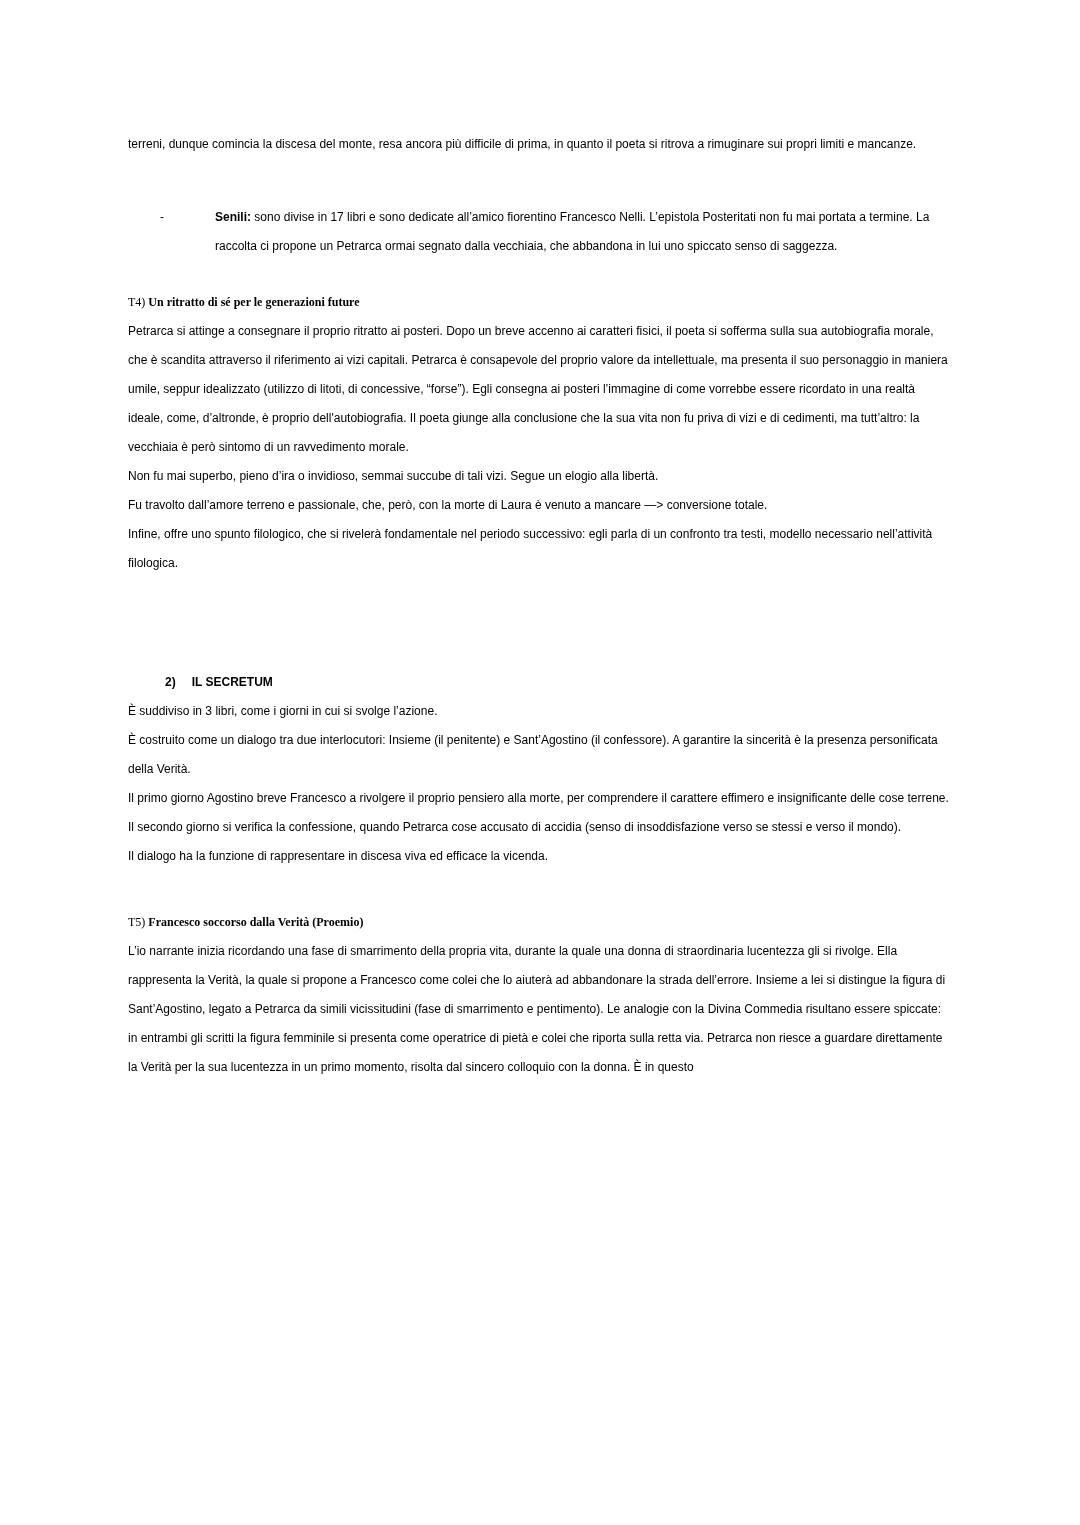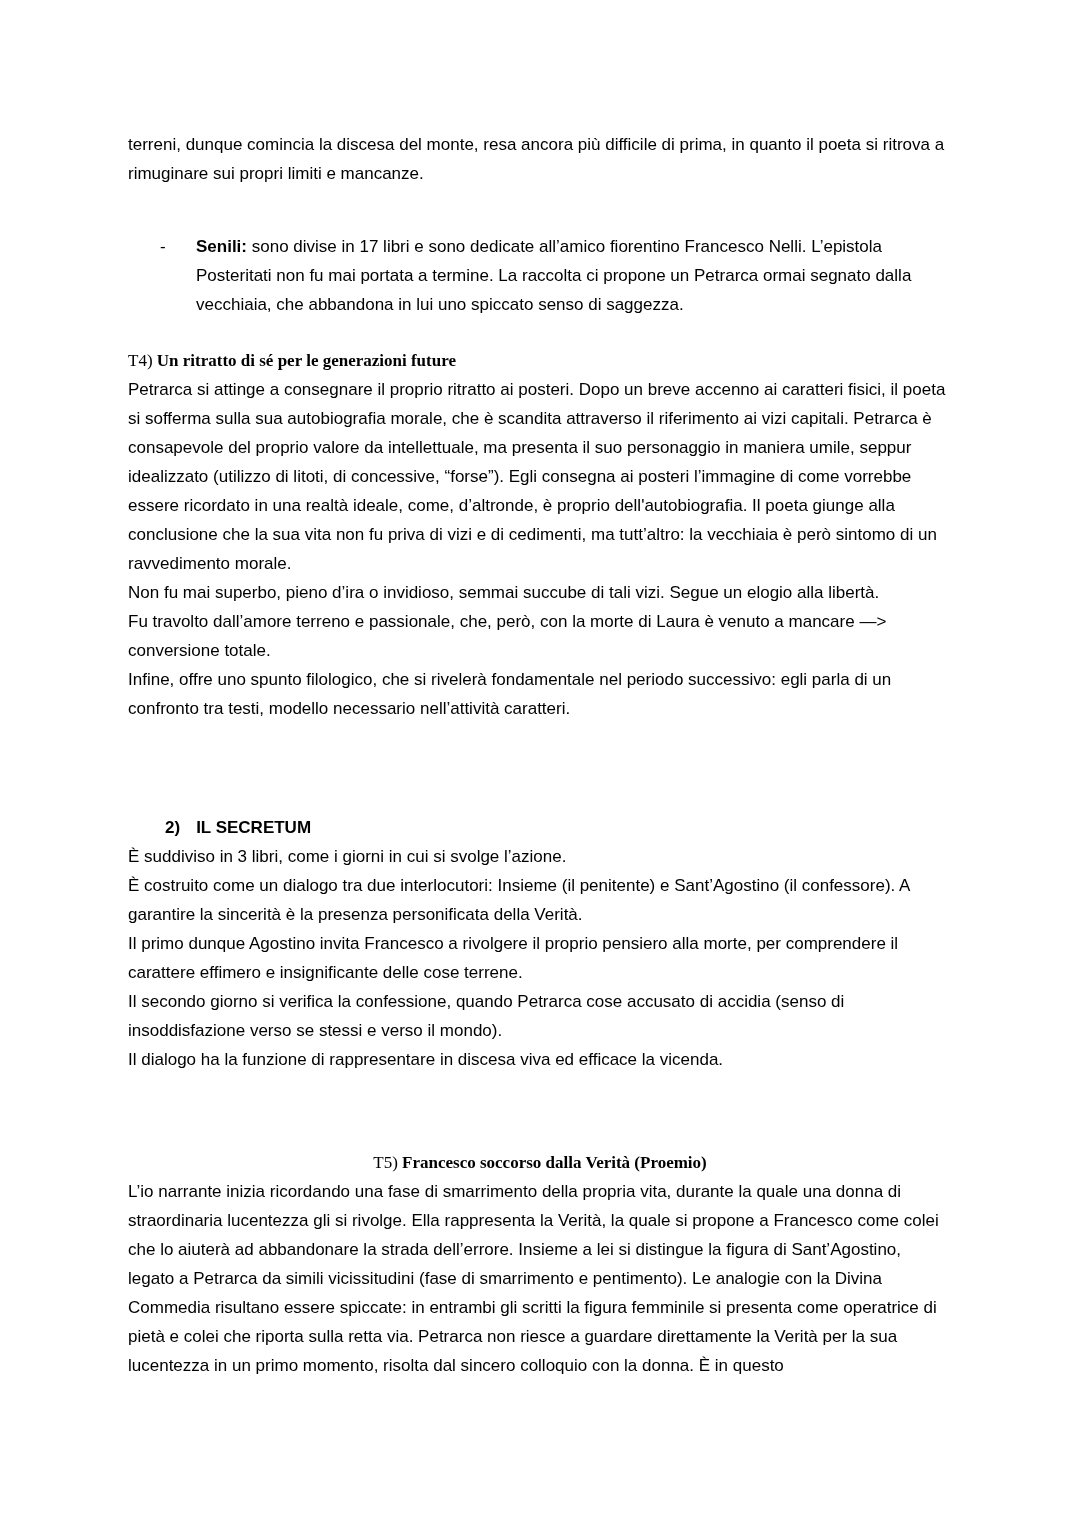--- a/index.html
+++ b/index.html
@@ -8,78 +8,78 @@
     padding: 0;
     background: #ffffff;
   }
   .page {
     width: 1080px;
     height: 1525px;
     padding: 130px 128px 0 128px;
     background: #ffffff;
     color: #000000;
     font-family: "Liberation Sans", "DejaVu Sans", sans-serif;
-    font-size: 17px;
+    font-size: 12px;
     line-height: 29px;
     overflow: hidden;
   }
   p { margin: 0; }
   .para { margin: 0; }
   strong, .bold { font-weight: 700; }
 
   .bullet-item {
     display: flex;
     margin-top: 44px;
     padding-left: 32px;
   }
   .bullet-dash {
     width: 36px;
     flex-shrink: 0;
   }
-  .bullet-body { flex: 1; }
+  .bullet-body { flex: 1; margin-left: 19px; }
 
   .section-heading { margin-top: 27px; font-family: Liberation Serif, serif; }
 
   .numbered-heading {
     margin-top: 90px;
     padding-left: 37px;
     font-weight: 700;
     display: flex;
   }
   .numbered-heading .number { margin-right: 16px; }
 
-  .t5-heading { margin-top: 74px; text-align: center; }
+  .t5-heading { margin-top: 37px; }
 </style>
 </head>
 <body>
 
 <div class="page">
 
   <p class="para">terreni, dunque comincia la discesa del monte, resa ancora più difficile di prima, in quanto il poeta si ritrova a rimuginare sui propri limiti e mancanze.</p>
 
   <div class="bullet-item">
     <span class="bullet-dash">-</span>
     <p class="bullet-body"><strong>Senili:</strong><span> sono divise in 17 libri e sono dedicate all’amico fiorentino Francesco Nelli. L’epistola Posteritati non fu mai portata a termine. La raccolta ci propone un Petrarca ormai segnato dalla vecchiaia, che abbandona in lui uno spiccato senso di saggezza.</span></p>
   </div>
 
   <p class="section-heading"><span>T4) </span><strong>Un ritratto di sé per le generazioni future</strong></p>
 
   <p class="para">Petrarca si attinge a consegnare il proprio ritratto ai posteri. Dopo un breve accenno ai caratteri fisici, il poeta si sofferma sulla sua autobiografia morale, che è scandita attraverso il riferimento ai vizi capitali. Petrarca è consapevole del proprio valore da intellettuale, ma presenta il suo personaggio in maniera umile, seppur idealizzato (utilizzo di litoti, di concessive, “forse”). Egli consegna ai posteri l’immagine di come vorrebbe essere ricordato in una realtà ideale, come, d’altronde, è proprio dell'autobiografia. Il poeta giunge alla conclusione che la sua vita non fu priva di vizi e di cedimenti, ma tutt’altro: la vecchiaia è però sintomo di un ravvedimento morale.</p>
   <p class="para">Non fu mai superbo, pieno d’ira o invidioso, semmai succube di tali vizi. Segue un elogio alla libertà.</p>
   <p class="para">Fu travolto dall’amore terreno e passionale, che, però, con la morte di Laura è venuto a mancare —&gt; conversione totale.</p>
-  <p class="para">Infine, offre uno spunto filologico, che si rivelerà fondamentale nel periodo successivo: egli parla di un confronto tra testi, modello necessario nell’attività caratteri.</p>
+  <p class="para">Infine, offre uno spunto filologico, che si rivelerà fondamentale nel periodo successivo: egli parla di un confronto tra testi, modello necessario nell’attività filologica.</p>
 
   <p class="numbered-heading">
       <span class="number">2)</span>
       <span>IL SECRETUM</span>
     </p>
 
   <p class="para">È suddiviso in 3 libri, come i giorni in cui si svolge l’azione.</p>
   <p class="para">È costruito come un dialogo tra due interlocutori: Insieme (il penitente) e Sant’Agostino (il confessore). A garantire la sincerità è la presenza personificata della Verità.</p>
-  <p class="para">Il primo dunque Agostino invita Francesco a rivolgere il proprio pensiero alla morte, per comprendere il carattere effimero e insignificante delle cose terrene.</p>
+  <p class="para">Il primo giorno Agostino breve Francesco a rivolgere il proprio pensiero alla morte, per comprendere il carattere effimero e insignificante delle cose terrene.</p>
   <p class="para">Il secondo giorno si verifica la confessione, quando Petrarca cose accusato di accidia (senso di insoddisfazione verso se stessi e verso il mondo).</p>
   <p class="para">Il dialogo ha la funzione di rappresentare in discesa viva ed efficace la vicenda.</p>
 
   <p class="section-heading t5-heading"><span>T5) </span><strong>Francesco soccorso dalla Verità (Proemio)</strong></p>
 
   <p class="para">L’io narrante inizia ricordando una fase di smarrimento della propria vita, durante la quale una donna di straordinaria lucentezza gli si rivolge. Ella rappresenta la Verità, la quale si propone a Francesco come colei che lo aiuterà ad abbandonare la strada dell’errore. Insieme a lei si distingue la figura di Sant’Agostino, legato a Petrarca da simili vicissitudini (fase di smarrimento e pentimento). Le analogie con la Divina Commedia risultano essere spiccate: in entrambi gli scritti la figura femminile si presenta come operatrice di pietà e colei che riporta sulla retta via. Petrarca non riesce a guardare direttamente la Verità per la sua lucentezza in un primo momento, risolta dal sincero colloquio con la donna. È in questo</p>
 
 </div>
 
 </body></html>

